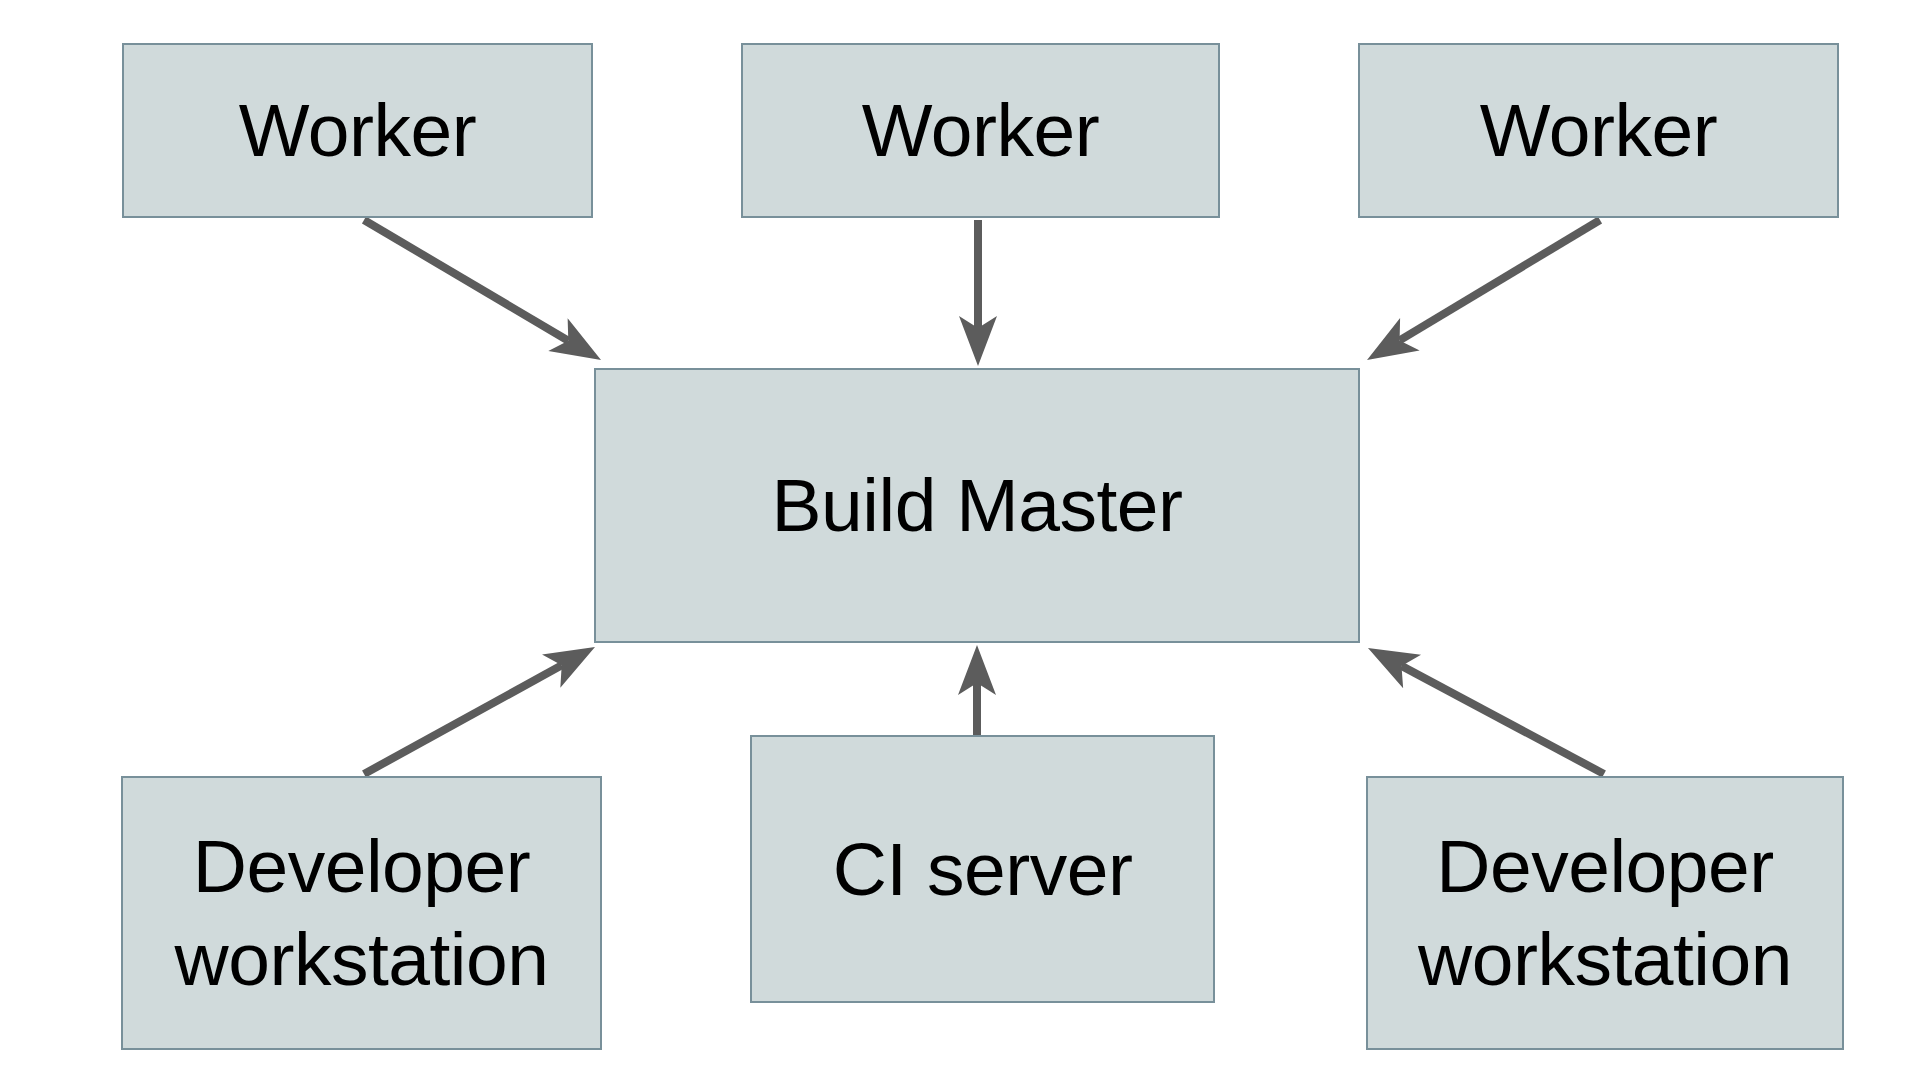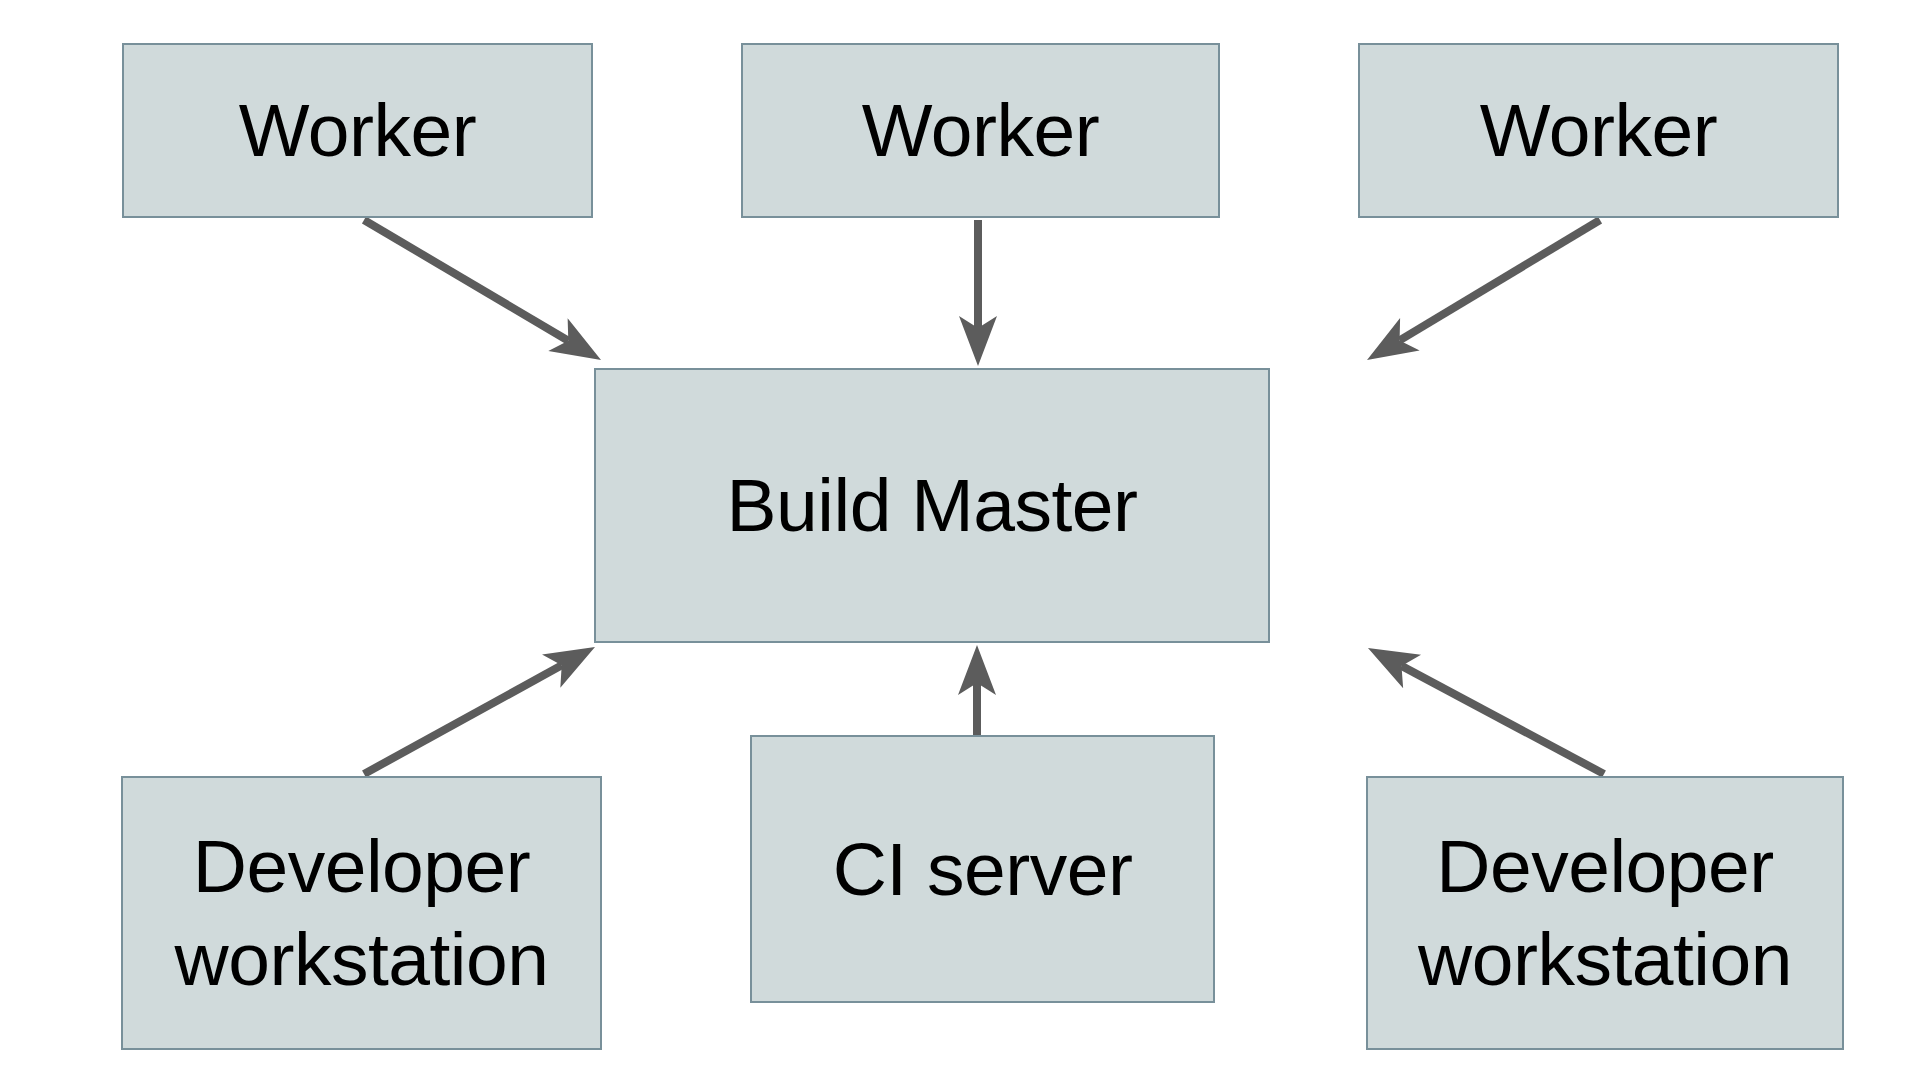--- a/index.html
+++ b/index.html
@@ -45,21 +45,21 @@
     text-align: left;
     color: var(--text);
     font-size: 75px;
     line-height: 93px;
     letter-spacing: -0.5px;
     white-space: nowrap;
   }
   #worker-1                 { left: 122px;  top: 43px;  width: 471px; height: 175px; }
   #worker-2                 { left: 741px;  top: 43px;  width: 479px; height: 175px; }
   #worker-3                 { left: 1358px; top: 43px;  width: 481px; height: 175px; }
-  #build-master             { left: 594px;  top: 368px; width: 676px; height: 275px; }
+  #build-master             { left: 594px;  top: 368px; width: 766px; height: 275px; }
   #developer-workstation-1  { left: 121px;  top: 776px; width: 481px; height: 274px; }
   #ci-server                { left: 750px;  top: 735px; width: 465px; height: 268px; }
   #developer-workstation-2  { left: 1366px; top: 776px; width: 478px; height: 274px; }
 </style>
 </head>
 <body>
 
 <div class="canvas">
 
   <svg class="edges" width="1910" height="1090" viewBox="0 0 1910 1090">

